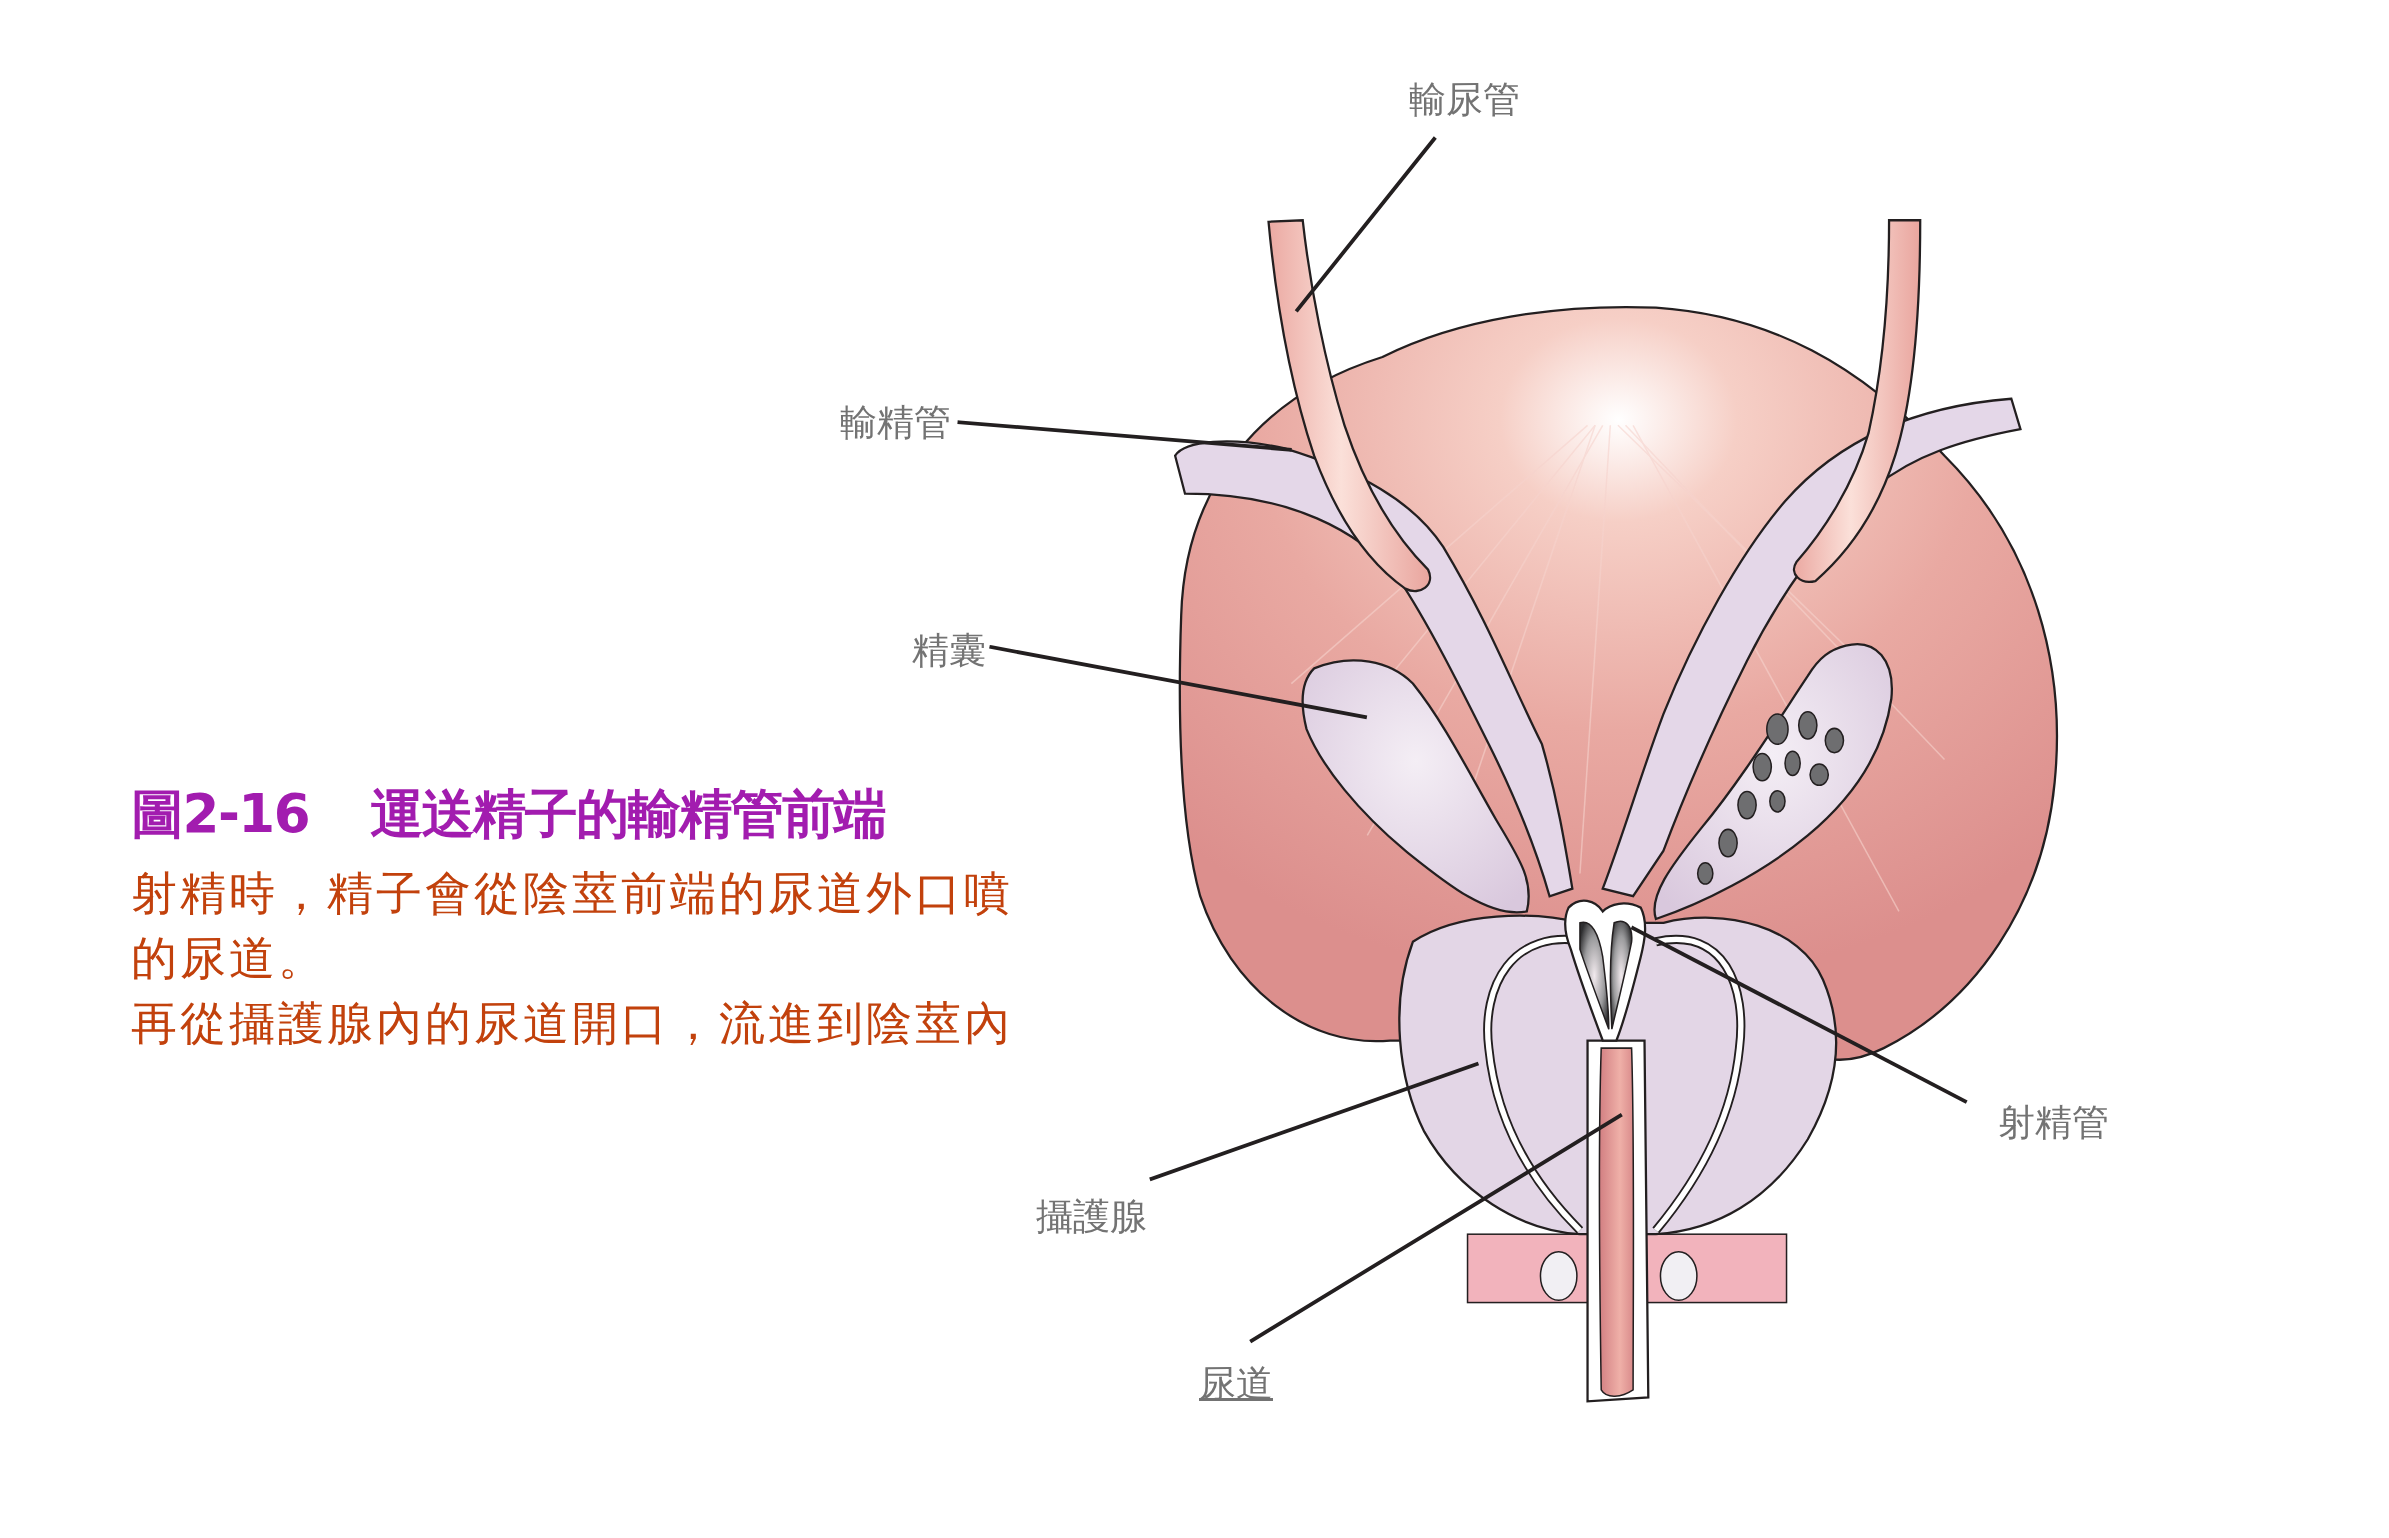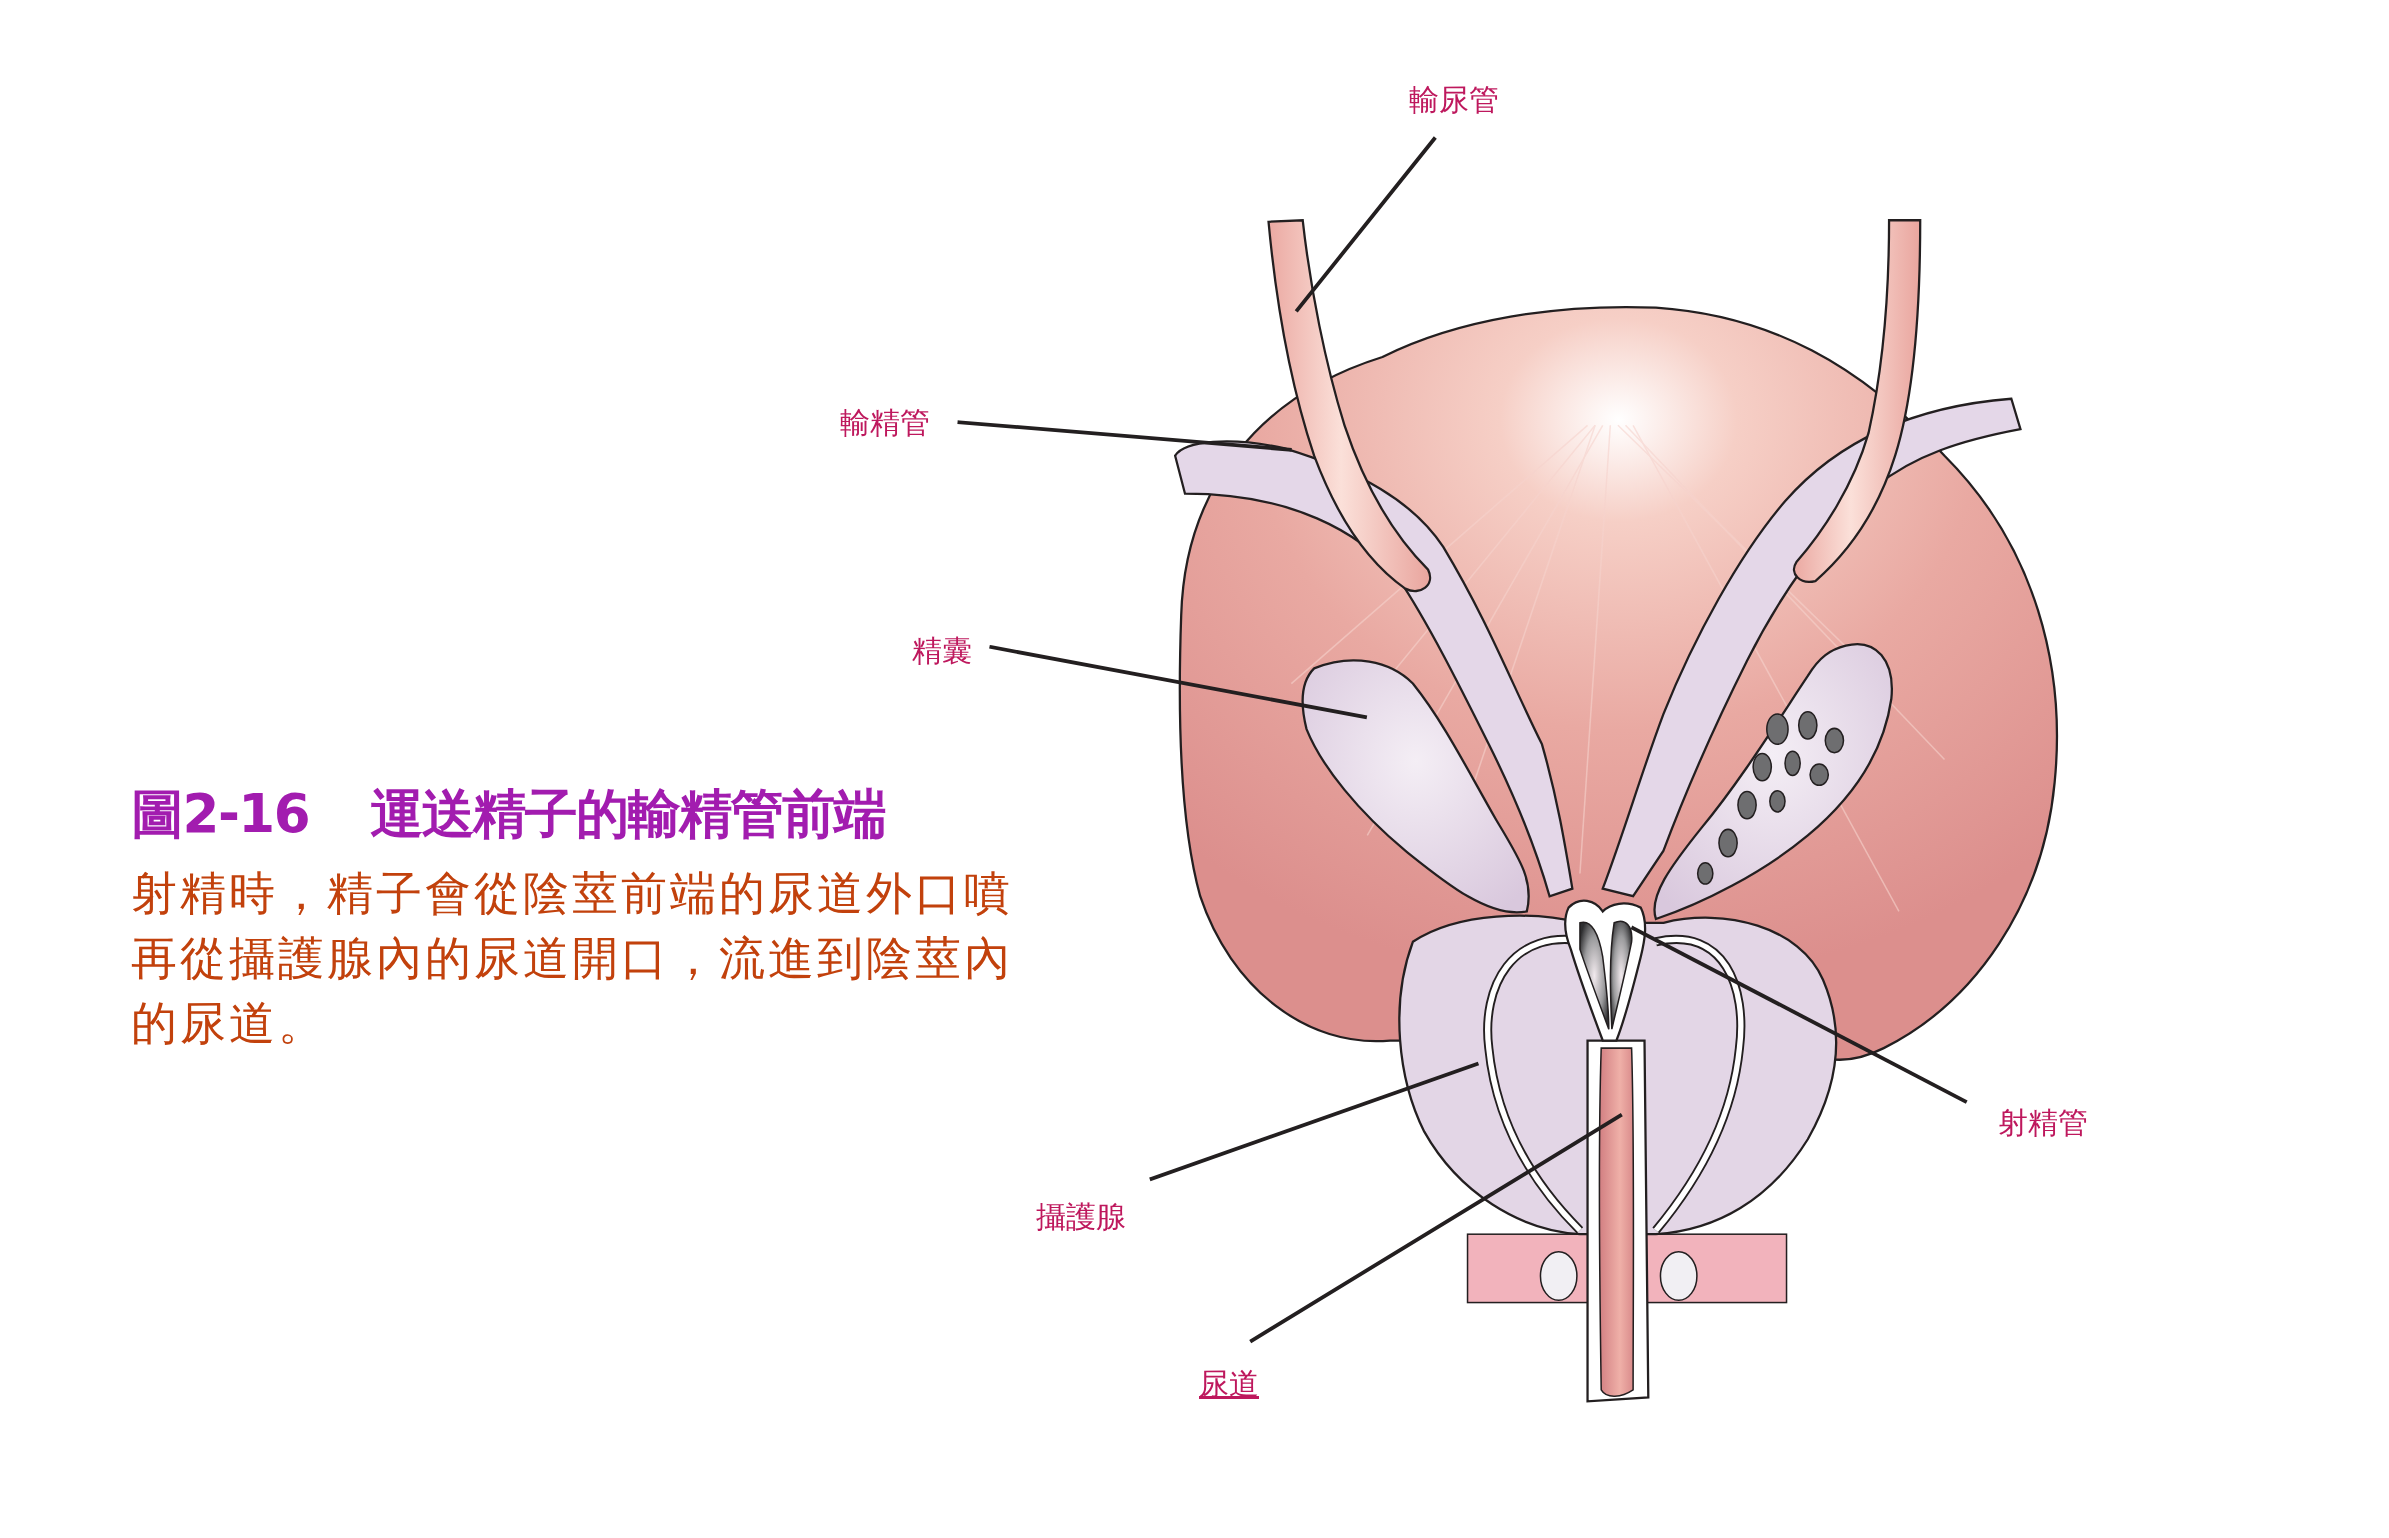--- a/index.html
+++ b/index.html
@@ -6,21 +6,21 @@
   body { width: 2389px; height: 1538px; position: relative; overflow: hidden;
          font-family: "DejaVu Sans", "Liberation Sans", sans-serif; }
   .caption { position: absolute; left: 131px; top: 783px; width: 942px; }
   .fig-title { color: #a21caf; font-size: 53px; font-weight: bold; line-height: 61px;
                white-space: nowrap; letter-spacing: -1.5px; }
   .fig-title .num { margin-right: 61px; }
   .fig-body { margin-top: 16.7px; color: #c2410c; font-size: 46px; line-height: 65px;
               letter-spacing: 3px; width: 934px; }
   .fig-body span { display: block; white-space: nowrap; }
   svg.art { position: absolute; left: 0; top: 0; }
-  .label { position: absolute; color: #be185d; font-size: 30px; line-height: 46px; white-space: nowrap; }
+  .label { position: absolute; color: #737373; font-size: 37px; line-height: 46px; white-space: nowrap; }
 </style>
 </head>
 <body>
 
 <svg class="art" width="2389" height="1538" viewBox="0 0 3145 2025">
   <defs>
     <radialGradient id="bladderGrad" cx="0.5" cy="0.15" r="0.75">
       <stop offset="0" stop-color="#FFFFFF"></stop>
       <stop offset="0.18" stop-color="#F6CFC6"></stop>
       <stop offset="0.55" stop-color="#E9A9A2"></stop>
@@ -118,17 +118,17 @@
 <div class="label" style="left:1036px; top:1194px;">攝護腺</div>
 <div class="label" style="left:1199px; top:1361px;text-decoration:underline;">尿道</div>
 <div class="label" style="left:1998px; top:1100px;text-align:right;">射精管</div>
 
 <div class="caption">
   <div class="fig-title">
     <span class="num">圖2-16</span><span>運送精子的輸精管前端</span>
   </div>
   <div class="fig-body">
     <span>射精時，精子會從陰莖前端的尿道外口噴</span>
+    <span>的尿道。</span>
     <span>再從攝護腺內的尿道開口，流進到陰莖內</span>
-    <span>的尿道。</span>
   </div>
 </div>
 
 
 </body></html>

